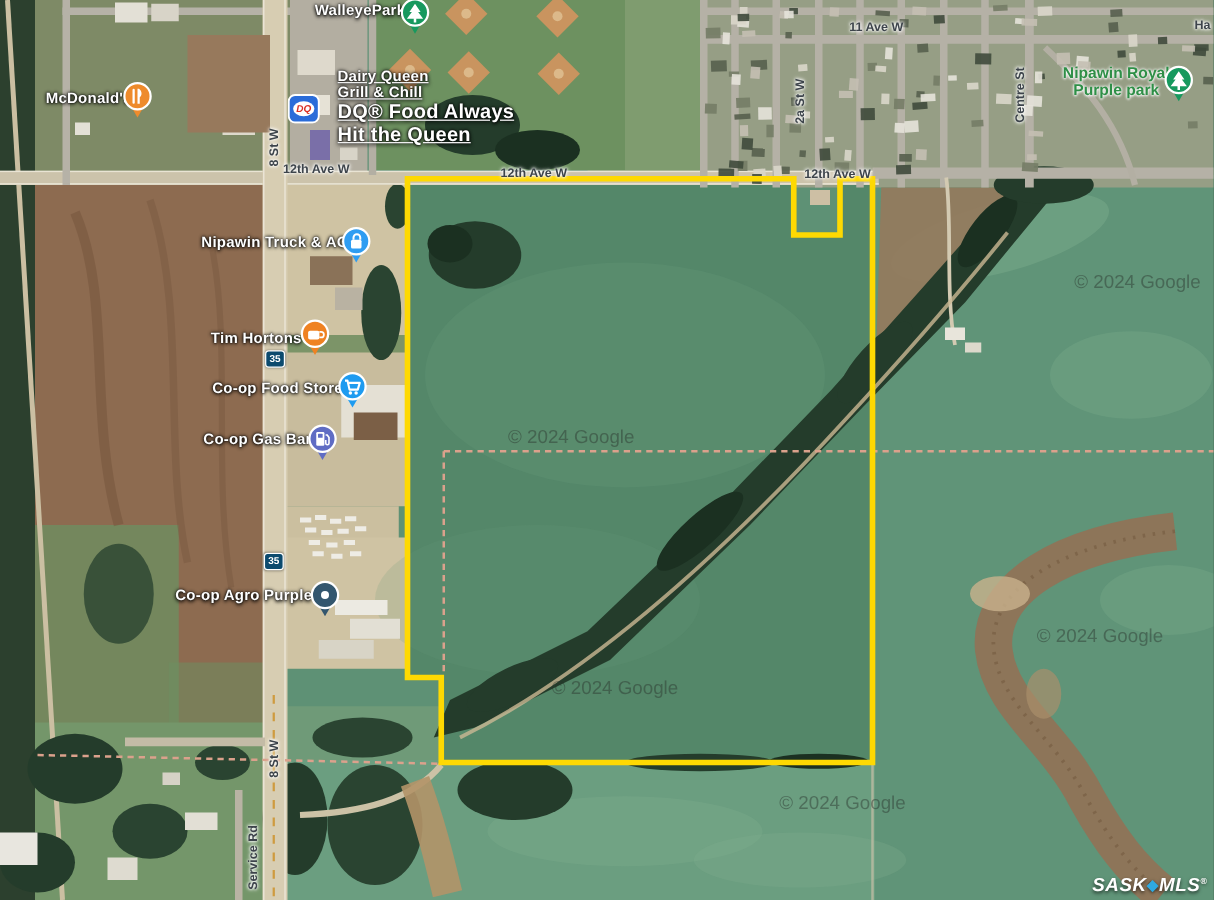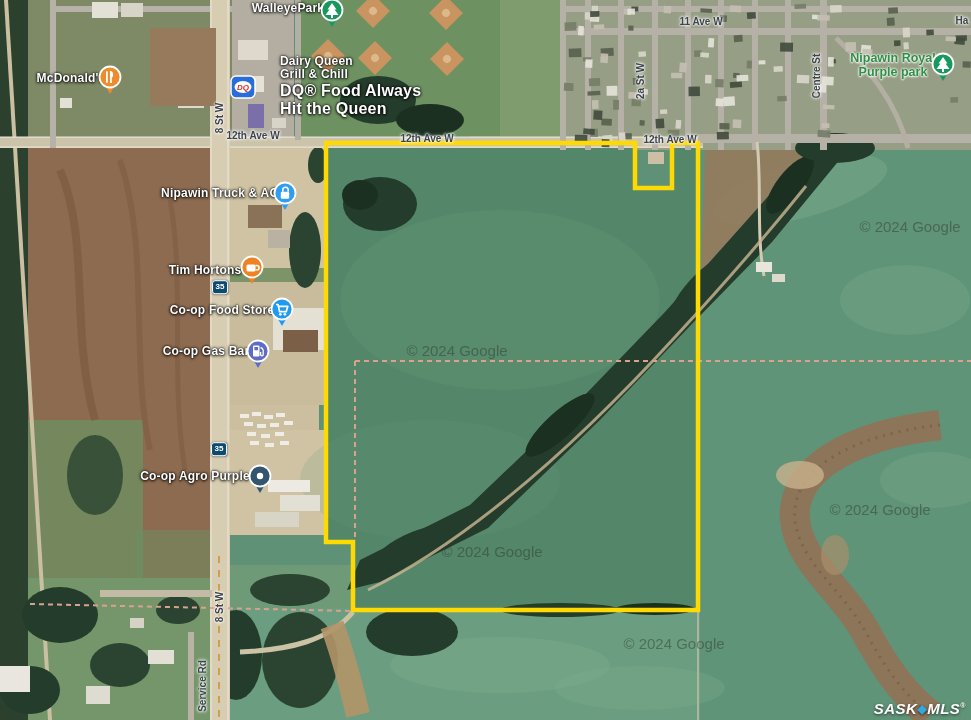--- a/index.html
+++ b/index.html
@@ -324,21 +324,21 @@
       <div class="lbl street rot" style="left: 220px; top: 118px;">8 St W</div>
       <div class="lbl street rot" style="left: 220px; top: 607px;">8 St W</div>
       <div class="lbl street rot" style="left: 203px; top: 686px;">Service Rd</div>
       <div class="lbl street" style="left: 962px; top: 21px; text-align: center;">Ha</div>
       <div class="lbl poi" style="left: 71px; top: 79px;">
         <div>McDonald's</div>
       </div>
       <div class="lbl poi" style="left: 288px; top: 9px;">
         <div>WalleyePark</div>
       </div>
-      <div class="lbl poi left" style="left: 280px; top: 86px;">
+      <div class="lbl poi left" style="left: 270px; top: 86px; text-decoration: underline;">
         <div>Dairy Queen</div>
         <div>Grill &amp; Chill</div>
         <div class="sub">DQ® Food Always</div>
         <div class="sub">Hit the Queen</div>
       </div>
       <div class="lbl poi" style="left: 220px; top: 194px;">
         <div>Nipawin Truck &amp; AG</div>
       </div>
       <div class="lbl poi" style="left: 205px; top: 271px;">
         <div>Tim Hortons</div>

